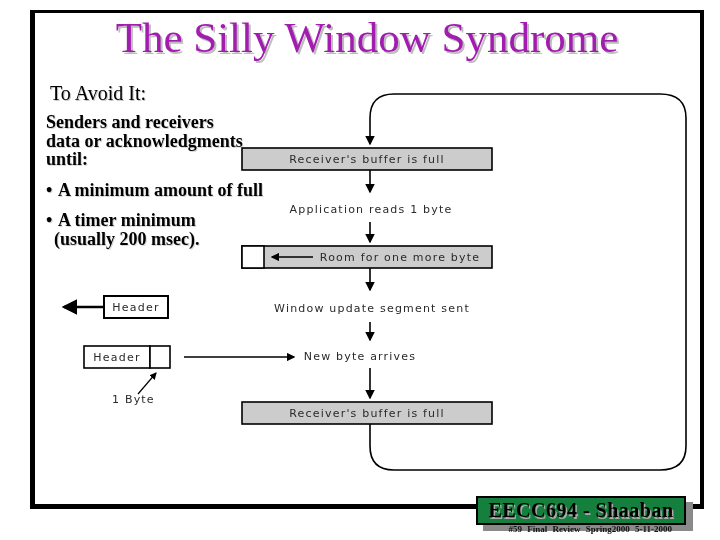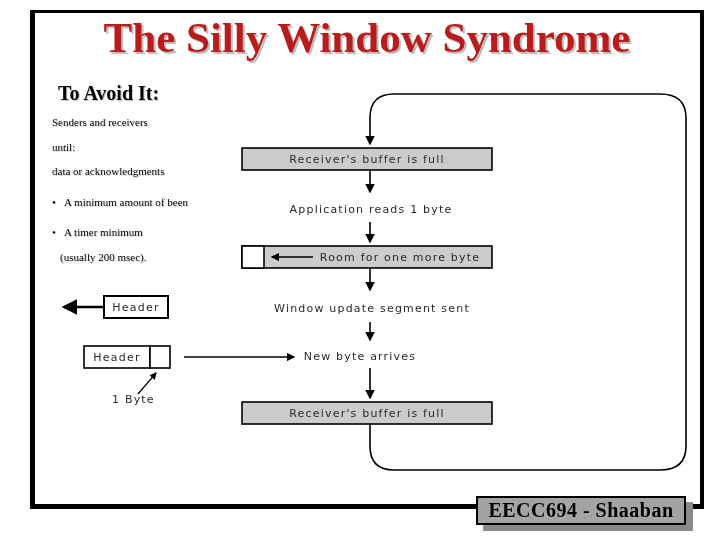--- a/index.html
+++ b/index.html
@@ -3,61 +3,61 @@
 <meta charset="utf-8">
 <style>
   html,body{margin:0;padding:0;background:#fff;}
   #stage{position:relative;width:720px;height:540px;background:#fff;overflow:hidden;
          font-family:"Liberation Serif", serif;}
   
   #frame{position:absolute;left:30px;top:10px;width:674px;height:499px;box-sizing:border-box;
          border-style:solid;border-color:#000;border-width:3px 4px 5px 5px;}
   
   #title{position:absolute;left:36px;top:13px;width:662px;text-align:center;
-         font-size:43px;font-weight:bold;color:#b91c1c;letter-spacing:0px;
+         font-size:43px;font-weight:normal;color:#a21caf;letter-spacing:0px;
          text-shadow:2px 2px 0 #bdbdbd;white-space:nowrap;}
   
   #leftpanel{position:absolute;left:46px;top:82px;width:232px;color:#000;}
-  #leftpanel .heading{font-size:20px;font-weight:bold;margin:0 0 8px 12px;
+  #leftpanel .heading{font-size:20px;font-weight:normal;margin:0 0 8px 4px;
          text-shadow:1px 1px 0 #c4c4c4;}
-  #leftpanel p{margin:6px;font-size:11px;font-weight:normal;line-height:18.5px;
+  #leftpanel p{margin:0;font-size:18px;font-weight:bold;line-height:18.5px;
          text-shadow:1px 1px 0 #d8d8d8;}
   #leftpanel .bullet-line{position:relative;padding-left:12px;margin-top:12px;}
   #leftpanel .bullet-line .dot{position:absolute;left:0;top:0;}
   #leftpanel .bullet-cont{padding-left:8px;}
   
   #diagram{position:absolute;left:0;top:0;width:720px;height:540px;}
   #diagram text{font-family:"DejaVu Sans", sans-serif;font-size:11px;
          letter-spacing:1.2px;fill:#2a2a2a;}
   
   #badge{position:absolute;left:476px;top:496px;width:206px;height:25px;z-index:5;
-         background:#a3a3a3;border:2px solid #000;box-shadow:7px 6px 0 #8a8a8a;
+         background:#15803d;border:2px solid #000;box-shadow:7px 6px 0 #8a8a8a;
          text-align:center;line-height:25px;font-size:20px;font-weight:bold;
          letter-spacing:0.5px;text-shadow:1.5px 1.5px 0 #aaa;white-space:nowrap;}
   #credit{position:absolute;left:420px;top:524px;width:252px;z-index:6;
          text-align:right;font-size:9px;font-weight:bold;color:#111;
          word-spacing:3px;white-space:nowrap;}
 </style>
 </head>
 <body>
 
 <div id="stage">
 
   <div id="frame"></div>
 
   <div id="title">The Silly Window Syndrome</div>
 
   <div id="leftpanel">
     <div class="heading">To Avoid It:</div>
     <p>Senders and receivers</p>
+    <p>data or acknowledgments</p>
     <p>until:</p>
-    <p>data or acknowledgments</p>
     <p class="bullet-line">
       <span class="dot">•</span>
-      <span>A minimum amount of been</span>
+      <span>A minimum amount of full</span>
     </p>
     <p class="bullet-line">
       <span class="dot">•</span>
       <span>A timer minimum</span>
     </p>
     <p class="bullet-cont">(usually 200 msec).</p>
   </div>
 
   <svg id="diagram" viewBox="0 0 720 540" xmlns="http://www.w3.org/2000/svg">
     <defs>
@@ -97,14 +97,15 @@
     <rect x="84" y="346" width="66" height="22" fill="#ffffff" stroke="#000" stroke-width="1.6"></rect>
     <rect x="150" y="346" width="20" height="22" fill="#ffffff" stroke="#000" stroke-width="1.6"></rect>
     <text x="117" y="361" text-anchor="middle">Header</text>
     <line x1="184" y1="357" x2="294" y2="357" stroke="#000" stroke-width="1.4" marker-end="url(#arr)"></line>
 
     <line x1="138" y1="394" x2="156" y2="373" stroke="#000" stroke-width="1.2" marker-end="url(#arr)"></line>
     <text x="112" y="403" text-anchor="start">1 Byte</text>
   </svg>
 
   <div id="badge">EECC694 - Shaaban</div>
+  <div id="credit">#59 Final Review Spring2000 5-11-2000</div>
 
 </div>
 
 </body></html>

